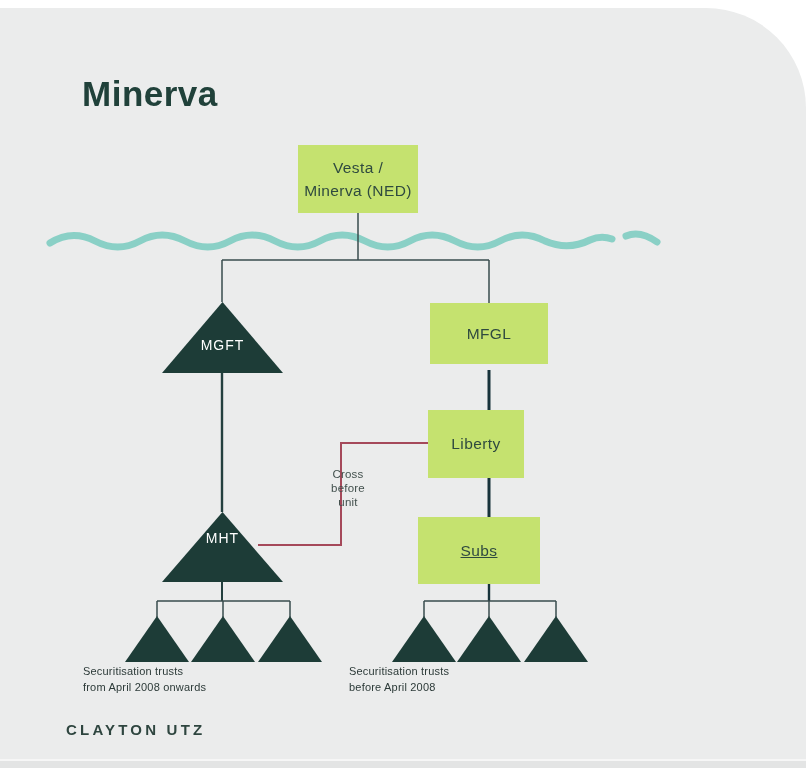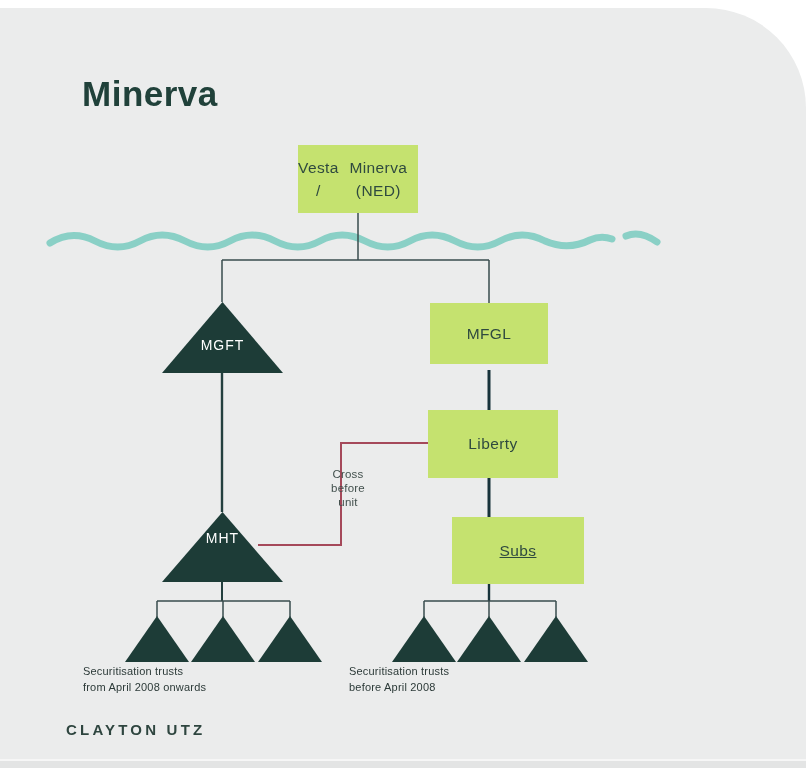--- a/index.html
+++ b/index.html
@@ -15,27 +15,27 @@
     position:absolute;left:0;right:0;bottom:0;height:7px;
     background:#e3e4e4;border-top:2px solid #f6f6f6;
   }
   .title{
     position:absolute;left:66px;top:58px;margin:16px;
     font-size:35px;font-weight:700;letter-spacing:0.5px;color:#20413a;
   }
   svg.lines{position:absolute;left:0;top:0;}
   .node-box{
     position:absolute;background:#c5e26f;color:#2f4a3f;
-    display:flex;flex-direction:row;align-items:center;justify-content:center;
+    display:flex;flex-direction:column;align-items:center;justify-content:center;
     font-size:15.5px;letter-spacing:0.4px;line-height:1.5;text-align:center;
   }
   .box-vesta{left:298px;top:145px;width:120px;height:68px;}
   .box-mfgl{left:430px;top:303px;width:118px;height:61px;}
-  .box-liberty{left:428px;top:410px;width:130px;height:68px;}
-  .box-subs{left:452px;top:517px;width:132px;height:67px;text-decoration:underline;}
+  .box-liberty{left:428px;top:410px;width:96px;height:68px;}
+  .box-subs{left:418px;top:517px;width:122px;height:67px;text-decoration:underline;}
   .tri-label{
     position:absolute;width:121px;text-align:center;color:#ffffff;
     font-size:14px;letter-spacing:1px;
   }
   .tri-label-mgft{left:162px;top:337px;}
   .tri-label-mht{left:162px;top:530px;}
   .cross-staple-label{
     position:absolute;left:322px;top:467px;width:52px;text-align:center;
     font-size:11.5px;line-height:1.22;color:#42504d;letter-spacing:0.2px;
   }

